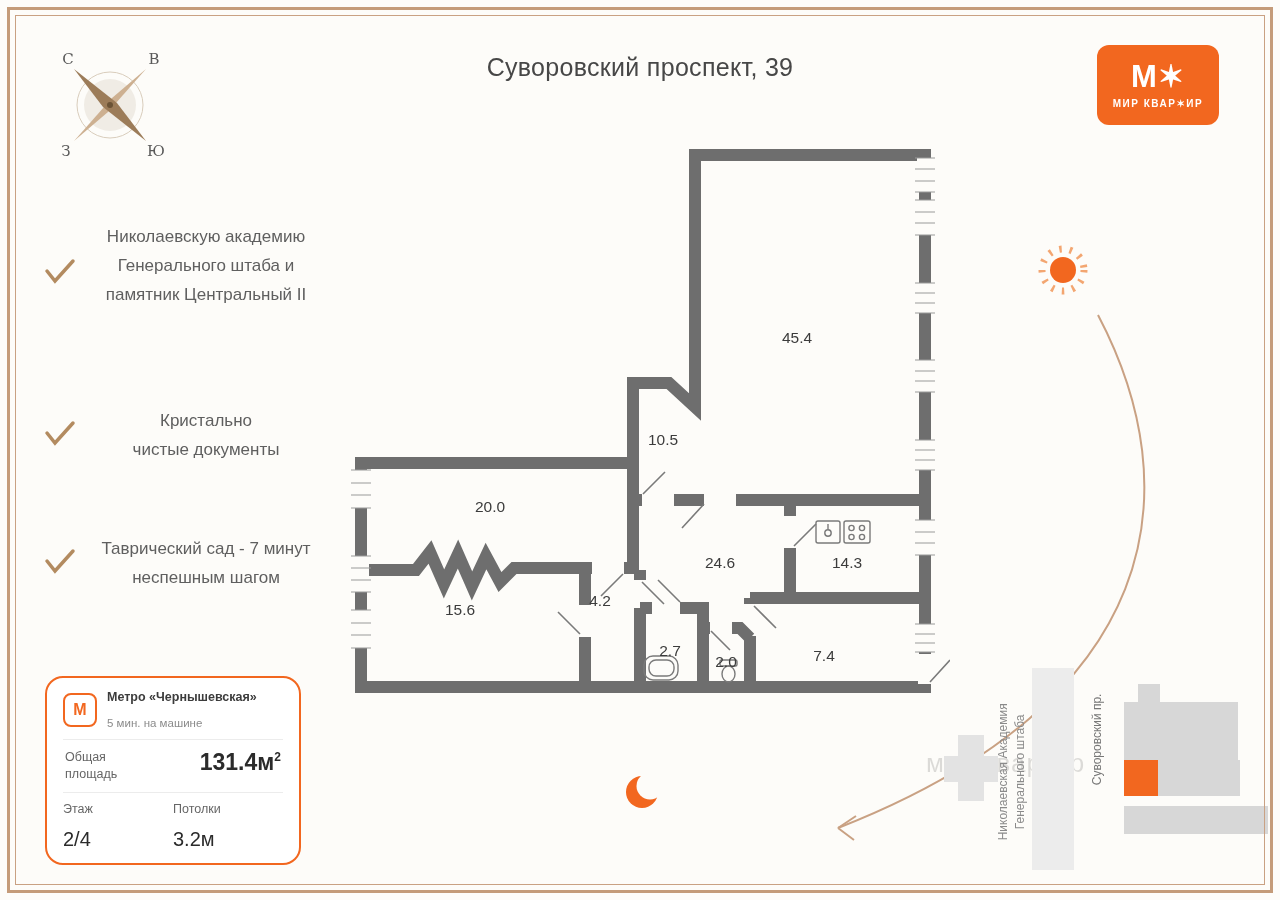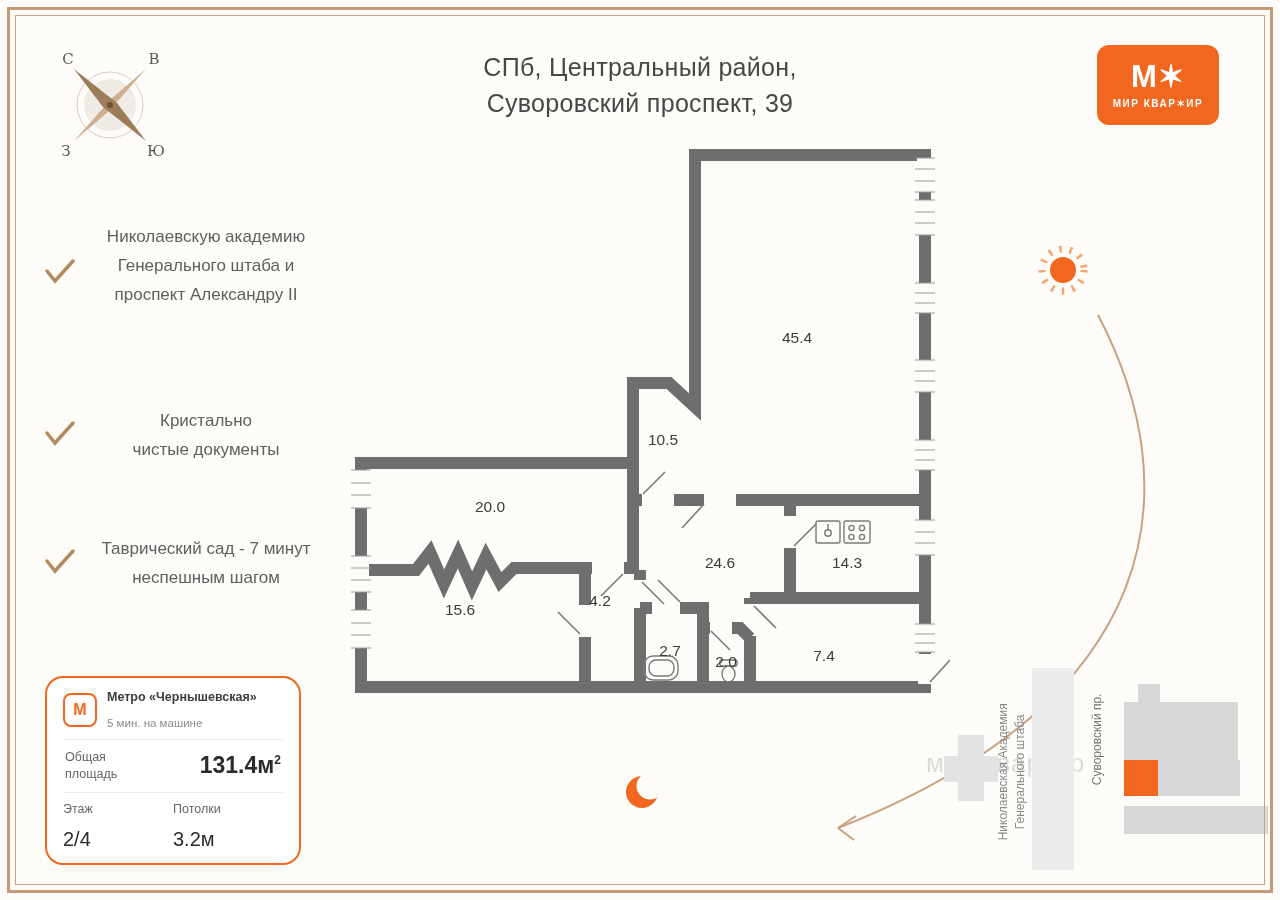--- a/index.html
+++ b/index.html
@@ -24,21 +24,21 @@
   .feature div{font-size:17px;color:#5f5f5f;line-height:1.72}
   .check{z-index:3}
   
   .card{left:45px;top:676px;width:256px;background:#fff;border:2px solid #f2671f;border-radius:18px;
         padding:12px 16px;box-sizing:border-box;z-index:4}
   .card .row1{display:flex;align-items:center;gap:10px;padding-bottom:10px;border-bottom:1px solid #ececec}
   .metro-badge{width:30px;height:30px;border:2px solid #f2671f;border-radius:8px;display:flex;
                align-items:center;justify-content:center;color:#f2671f;font-weight:bold;font-size:16px;flex:0 0 auto}
   .metro-name{font-size:12.5px;font-weight:bold;color:#3c3c3c}
   .metro-time{font-size:11.5px;color:#8b8b8b;margin-top:13px}
-  .card .row2{display:flex;align-items:center;justify-content:space-between;padding:9px 2px;border-bottom:1px solid #ececec}
+  .card .row2{display:flex;align-items:flex-start;justify-content:space-between;padding:9px 2px;border-bottom:1px solid #ececec}
   .area-label{font-size:12.5px;color:#666;line-height:1.35}
   .area-value{font-size:23px;font-weight:bold;color:#2b2b2b}
   .area-value sup{font-size:12px}
   .card .row3{display:flex;padding-top:9px}
   .card .col{flex:1;}
   .small-label{font-size:12.5px;color:#666}
   .big-value{font-size:20px;font-weight:normal;color:#2b2b2b;margin-top:12px}
   
   .map-el{position:absolute;z-index:2}
   .road{left:1032px;top:668px;width:42px;height:202px;background:#ececec}
@@ -64,36 +64,35 @@
     <polygon points="-36,-36 7,-2 36,36 -7,2" fill="#9c7c59"></polygon>
     <circle r="3" fill="#6b5336"></circle>
   </g>
   <text class="compass-letter" x="26" y="26">С</text>
   <text class="compass-letter" x="112" y="26">В</text>
   <text class="compass-letter" x="24" y="118">З</text>
   <text class="compass-letter" x="114" y="118">Ю</text>
 </svg>
 
 <div class="abs title">
-  <div>СПб, Центральный район,</div>
   <div>Суворовский проспект, 39</div>
 </div>
 
 <div class="abs logo">
   <div class="mono">М✶</div>
   <div class="name">МИР КВАР✶ИР</div>
 </div>
 
 <svg class="abs check" style="left:44px;top:258px" width="32" height="28" viewBox="0 0 32 28">
   <path d="M 3 13 L 11 23 L 29 3" stroke="#b38b60" stroke-width="3.5" fill="none" stroke-linecap="round"></path>
 </svg>
 <div class="abs feature" style="left:66px;top:222px">
   <div>Николаевскую академию</div>
   <div>Генерального штаба и</div>
-  <div>проспект Александру II</div>
+  <div>памятник Центральный II</div>
 </div>
 
 <svg class="abs check" style="left:44px;top:420px" width="32" height="28" viewBox="0 0 32 28">
   <path d="M 3 13 L 11 23 L 29 3" stroke="#b38b60" stroke-width="3.5" fill="none" stroke-linecap="round"></path>
 </svg>
 <div class="abs feature" style="left:66px;top:406px">
   <div>Кристально</div>
   <div>чистые документы</div>
 </div>
 

